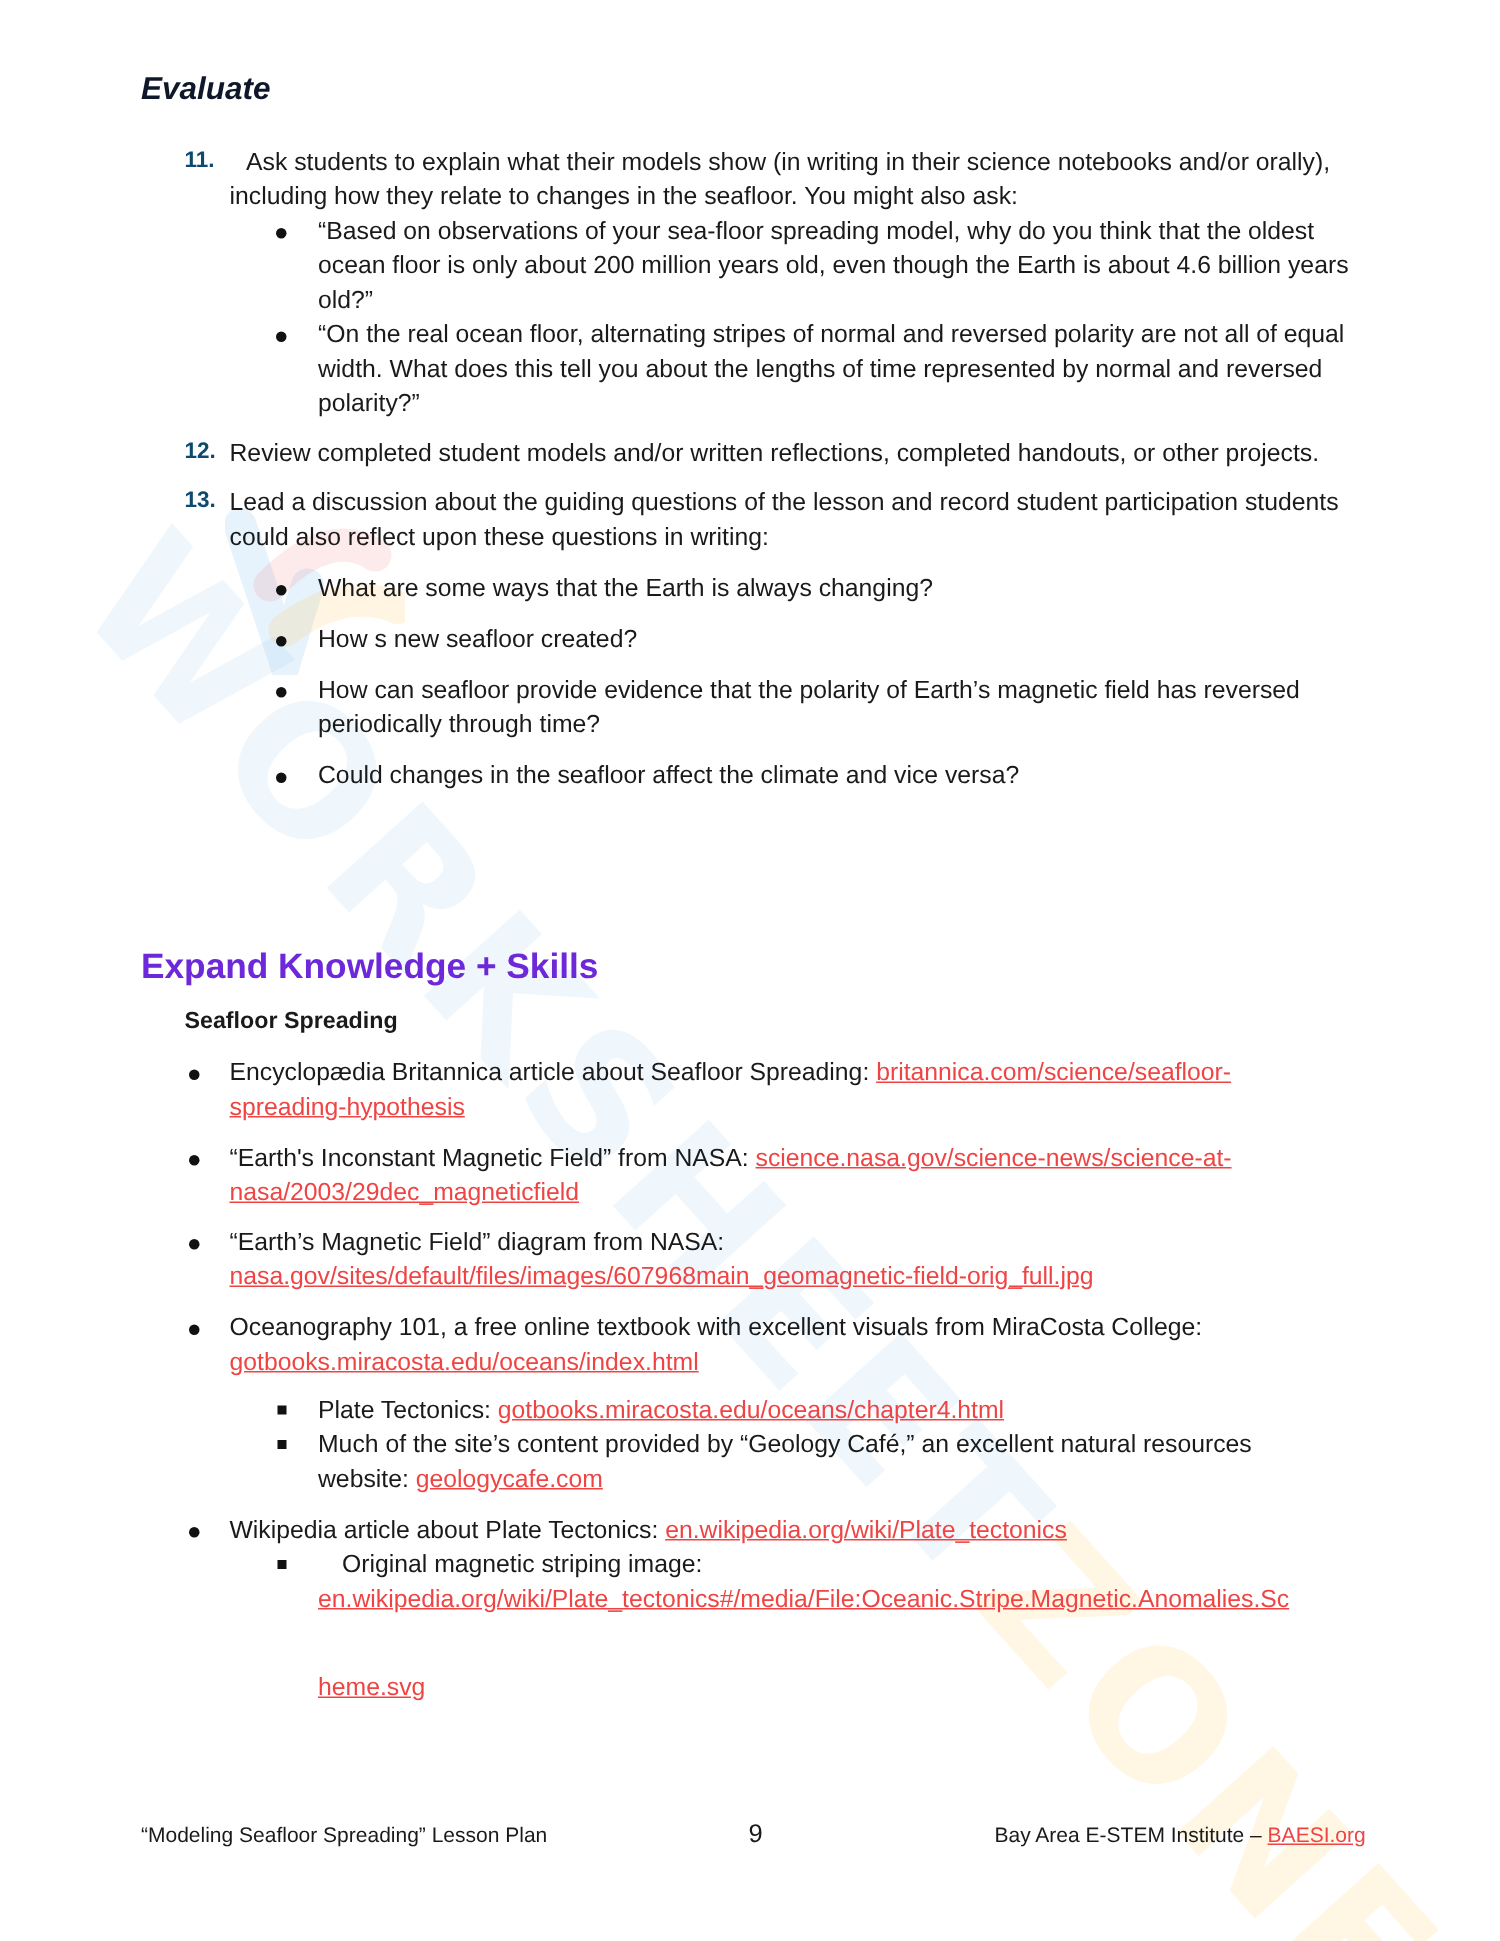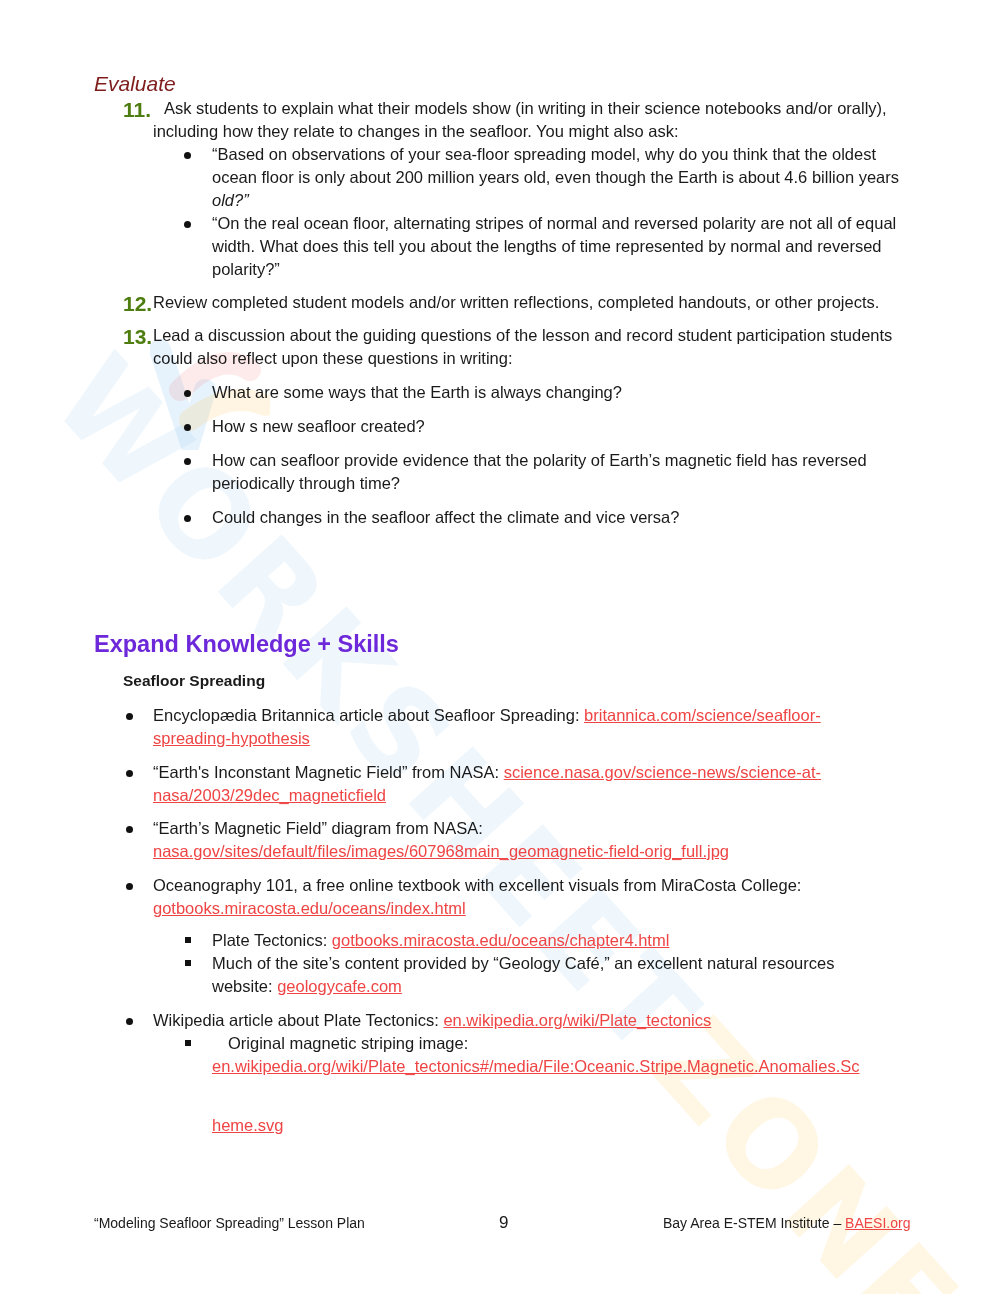--- a/index.html
+++ b/index.html
@@ -4,25 +4,25 @@
 <style>
   html, body { margin: 0; padding: 0; background: #ffffff; }
   body { width: 1000px; height: 1294px; position: relative; overflow: hidden;
          font-family: "Liberation Sans", "DejaVu Sans", sans-serif; color: #1a1a1a; }
   .watermark { position: absolute; left: 130px; top: 330px; transform: rotate(48deg); transform-origin: left top;
                font-family: "DejaVu Sans", sans-serif; font-weight: bold; font-size: 118px; letter-spacing: 6px;
                color: rgba(120, 190, 240, 0.12); white-space: nowrap; pointer-events: none; z-index: 0; }
   .watermark .zone { color: rgba(255, 190, 60, 0.14); }
   .wm-logo { position: absolute; left: 150px; top: 330px; width: 120px; height: 120px; pointer-events: none; z-index: 0; }
   .content { position: absolute; left: 0; top: 0; width: 1000px; z-index: 1; }
-  .h-eval { position: absolute; left: 94px; top: 72px; font-size: 21px; font-weight: normal; font-style: italic; color: #7f1d1d; }
+  .h-eval { position: absolute; left: 94px; top: 48px; font-size: 21px; font-weight: bold; font-style: italic; color: #0f172a; }
   .h-expand { position: absolute; left: 94px; top: 631px; font-size: 23.5px; font-weight: bold; color: #6d28d9; }
   .sub { position: absolute; left: 123px; top: 672px; font-size: 15.5px; font-weight: bold; }
   .line { position: absolute; font-size: 16.5px; line-height: 23px; white-space: nowrap; }
-  .num { position: absolute; font-size: 21px; font-weight: bold; color: #4d7c0f; }
+  .num { position: absolute; font-size: 15px; font-weight: bold; color: #0c4a6e; }
   .bullet { position: absolute; width: 7px; height: 7px; background: #111; border-radius: 50%; }
   .square { position: absolute; width: 6px; height: 6px; background: #111; }
   a, .link { color: #ef4444; text-decoration: underline; }
   .footer { position: absolute; top: 1215px; font-size: 14px; }
   .footer-num { position: absolute; top: 1213px; left: 499px; font-size: 17px; }
 </style>
 </head>
 <body>
 
 <div class="watermark"><span>WORKSHEET</span><span class="zone">ZONE</span></div>
@@ -36,21 +36,21 @@
 
   <div class="h-eval">Evaluate</div>
 
   <div class="num" style="left:123px; top:98px;">11.</div>
   <div class="line" style="left:164px; top:97px;">Ask students to explain what their models show (in writing in their science notebooks and/or orally),</div>
   <div class="line" style="left:153px; top:120px;">including how they relate to changes in the seafloor. You might also ask:</div>
 
   <div class="bullet" style="left:184px; top:152px;"></div>
   <div class="line" style="left:212px; top:143px;">“Based on observations of your sea-floor spreading model, why do you think that the oldest</div>
   <div class="line" style="left:212px; top:166px;">ocean floor is only about 200 million years old, even though the Earth is about 4.6 billion years</div>
-  <div class="line" style="left:212px; top:189px;font-style:italic;">old?”</div>
+  <div class="line" style="left:212px; top:189px;">old?”</div>
 
   <div class="bullet" style="left:184px; top:221px;"></div>
   <div class="line" style="left:212px; top:212px;">“On the real ocean floor, alternating stripes of normal and reversed polarity are not all of equal</div>
   <div class="line" style="left:212px; top:235px;">width. What does this tell you about the lengths of time represented by normal and reversed</div>
   <div class="line" style="left:212px; top:258px;">polarity?”</div>
 
   <div class="num" style="left:123px; top:292px;">12.</div>
   <div class="line" style="left:153px; top:291px;">Review completed student models and/or written reflections, completed handouts, or other projects.</div>
 
   <div class="num" style="left:123px; top:325px;">13.</div>

